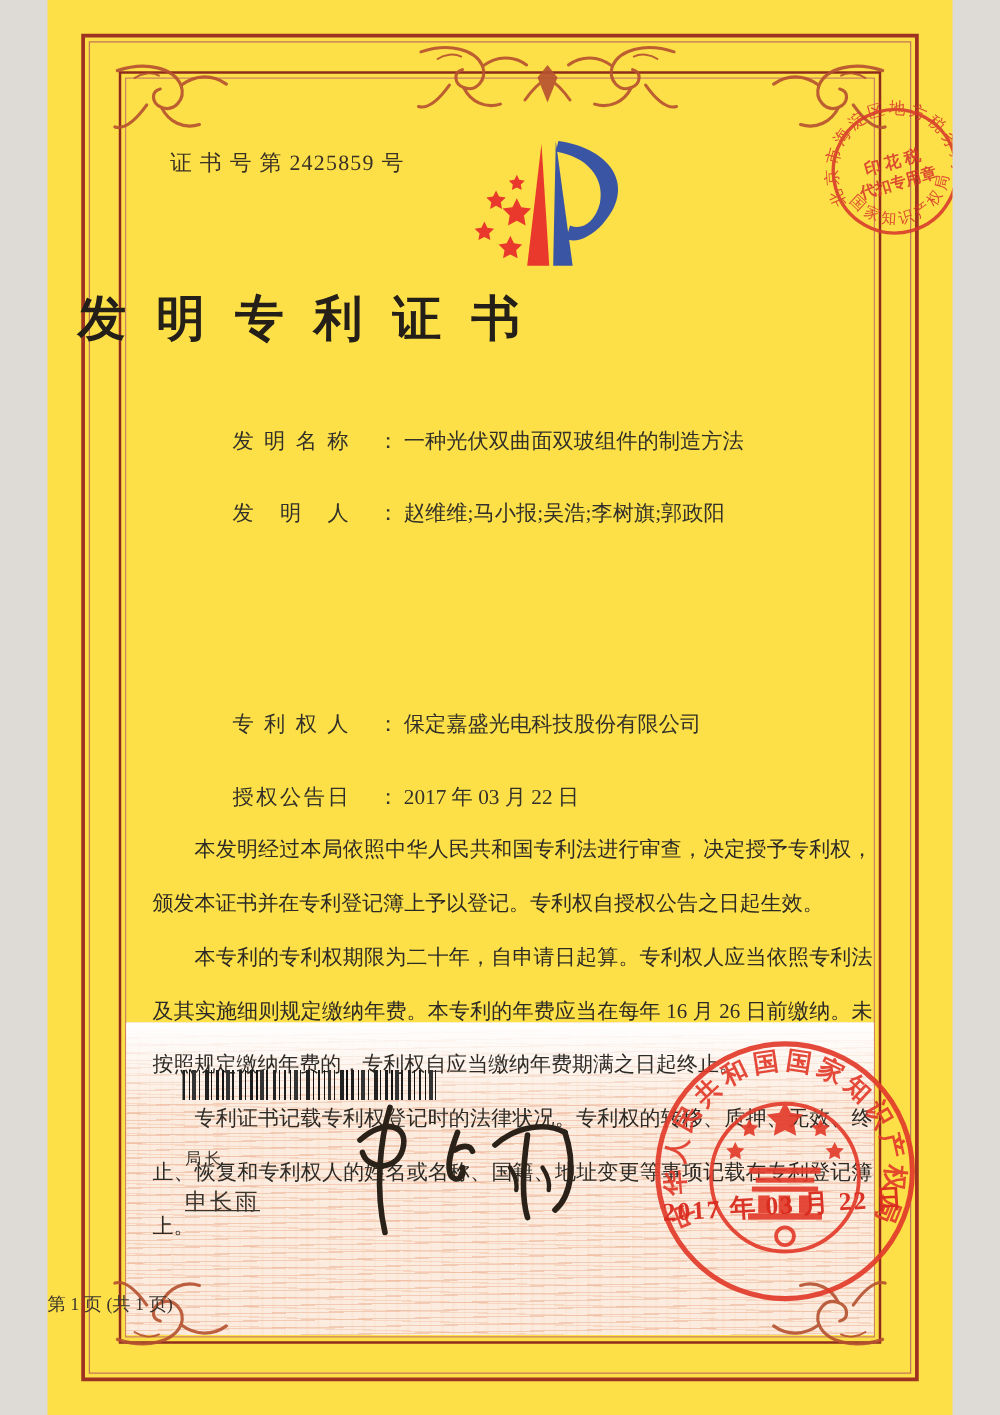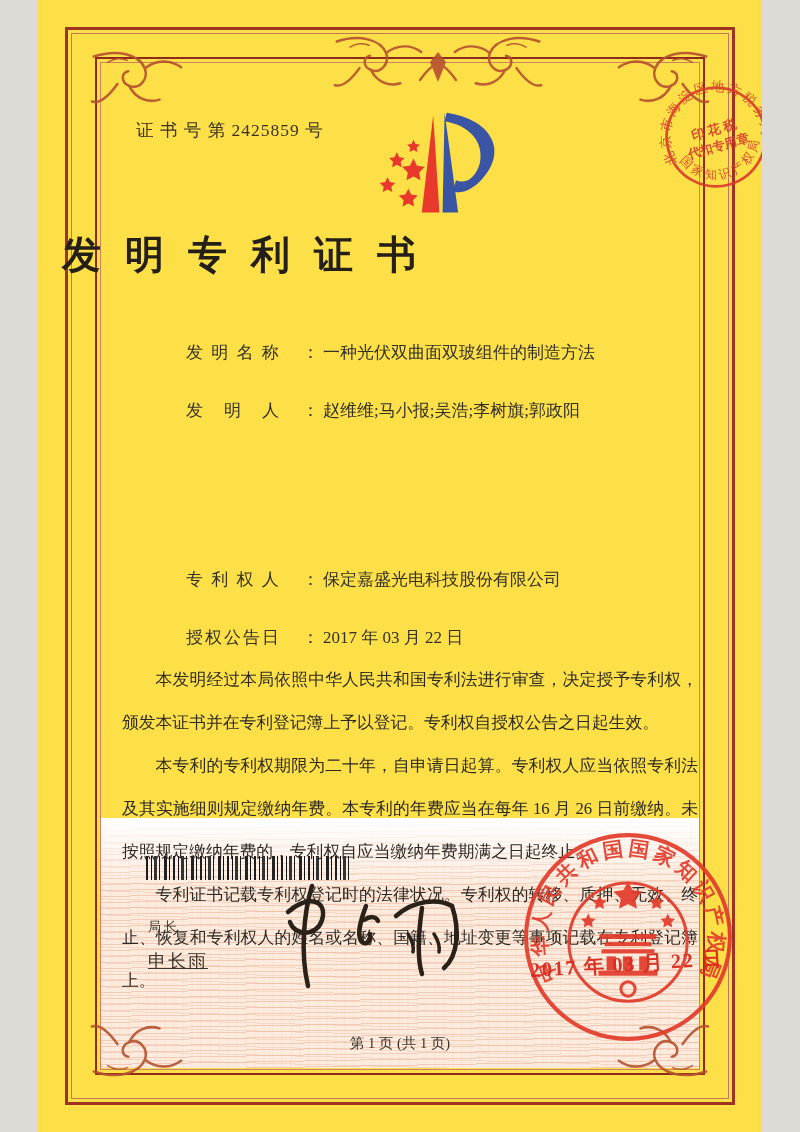--- a/index.html
+++ b/index.html
@@ -39,21 +39,21 @@
       #222 18px 21px, transparent 21px 23px,
       #111 23px 24px, transparent 24px 27px);}
   .commissioner{position:absolute;left:110px;top:918px;font-size:13px;color:#3a342d;letter-spacing:3px;font-family:Liberation Mono, monospace;}
   .commissioner-name{position:absolute;left:110px;top:949px;font-size:18px;color:#3a342d;letter-spacing:2px;text-decoration:underline;}
   .signature{position:absolute;left:228px;top:878px;}
   .seal{position:absolute;left:483px;top:830px;opacity:.92;}
   .seal-date{position:absolute;left:492px;top:950px;font-size:20.5px;color:rgba(216,42,30,.95);
              letter-spacing:1.5px;transform:rotate(-3.5deg);font-weight:bold;white-space:nowrap;}
   .tax-stamp{position:absolute;left:615px;top:74px;transform:rotate(-16deg);opacity:.88;}
   .logo{position:absolute;left:336px;top:90px;}
-  .footer{position:absolute;left:0;right:0;top:1034px;text-align:center;font-size:14.5px;color:#3a342d;}
+  .footer{position:absolute;left:0;right:0;top:1034px;text-align:left;font-size:14.5px;color:#3a342d;}
   .flourish{position:absolute;color:#b5512f;opacity:.9;}
   .flo-tl{left:50px;top:46px;}
   .flo-tr{right:50px;top:46px;transform:scaleX(-1);}
   .flo-bl{left:50px;top:1012px;transform:scaleY(-1);}
   .flo-br{right:50px;top:1012px;transform:scale(-1,-1);}
   .flo-center{left:285px;top:30px;}
   svg{display:block;}
 </style>
 </head>
 <body>

